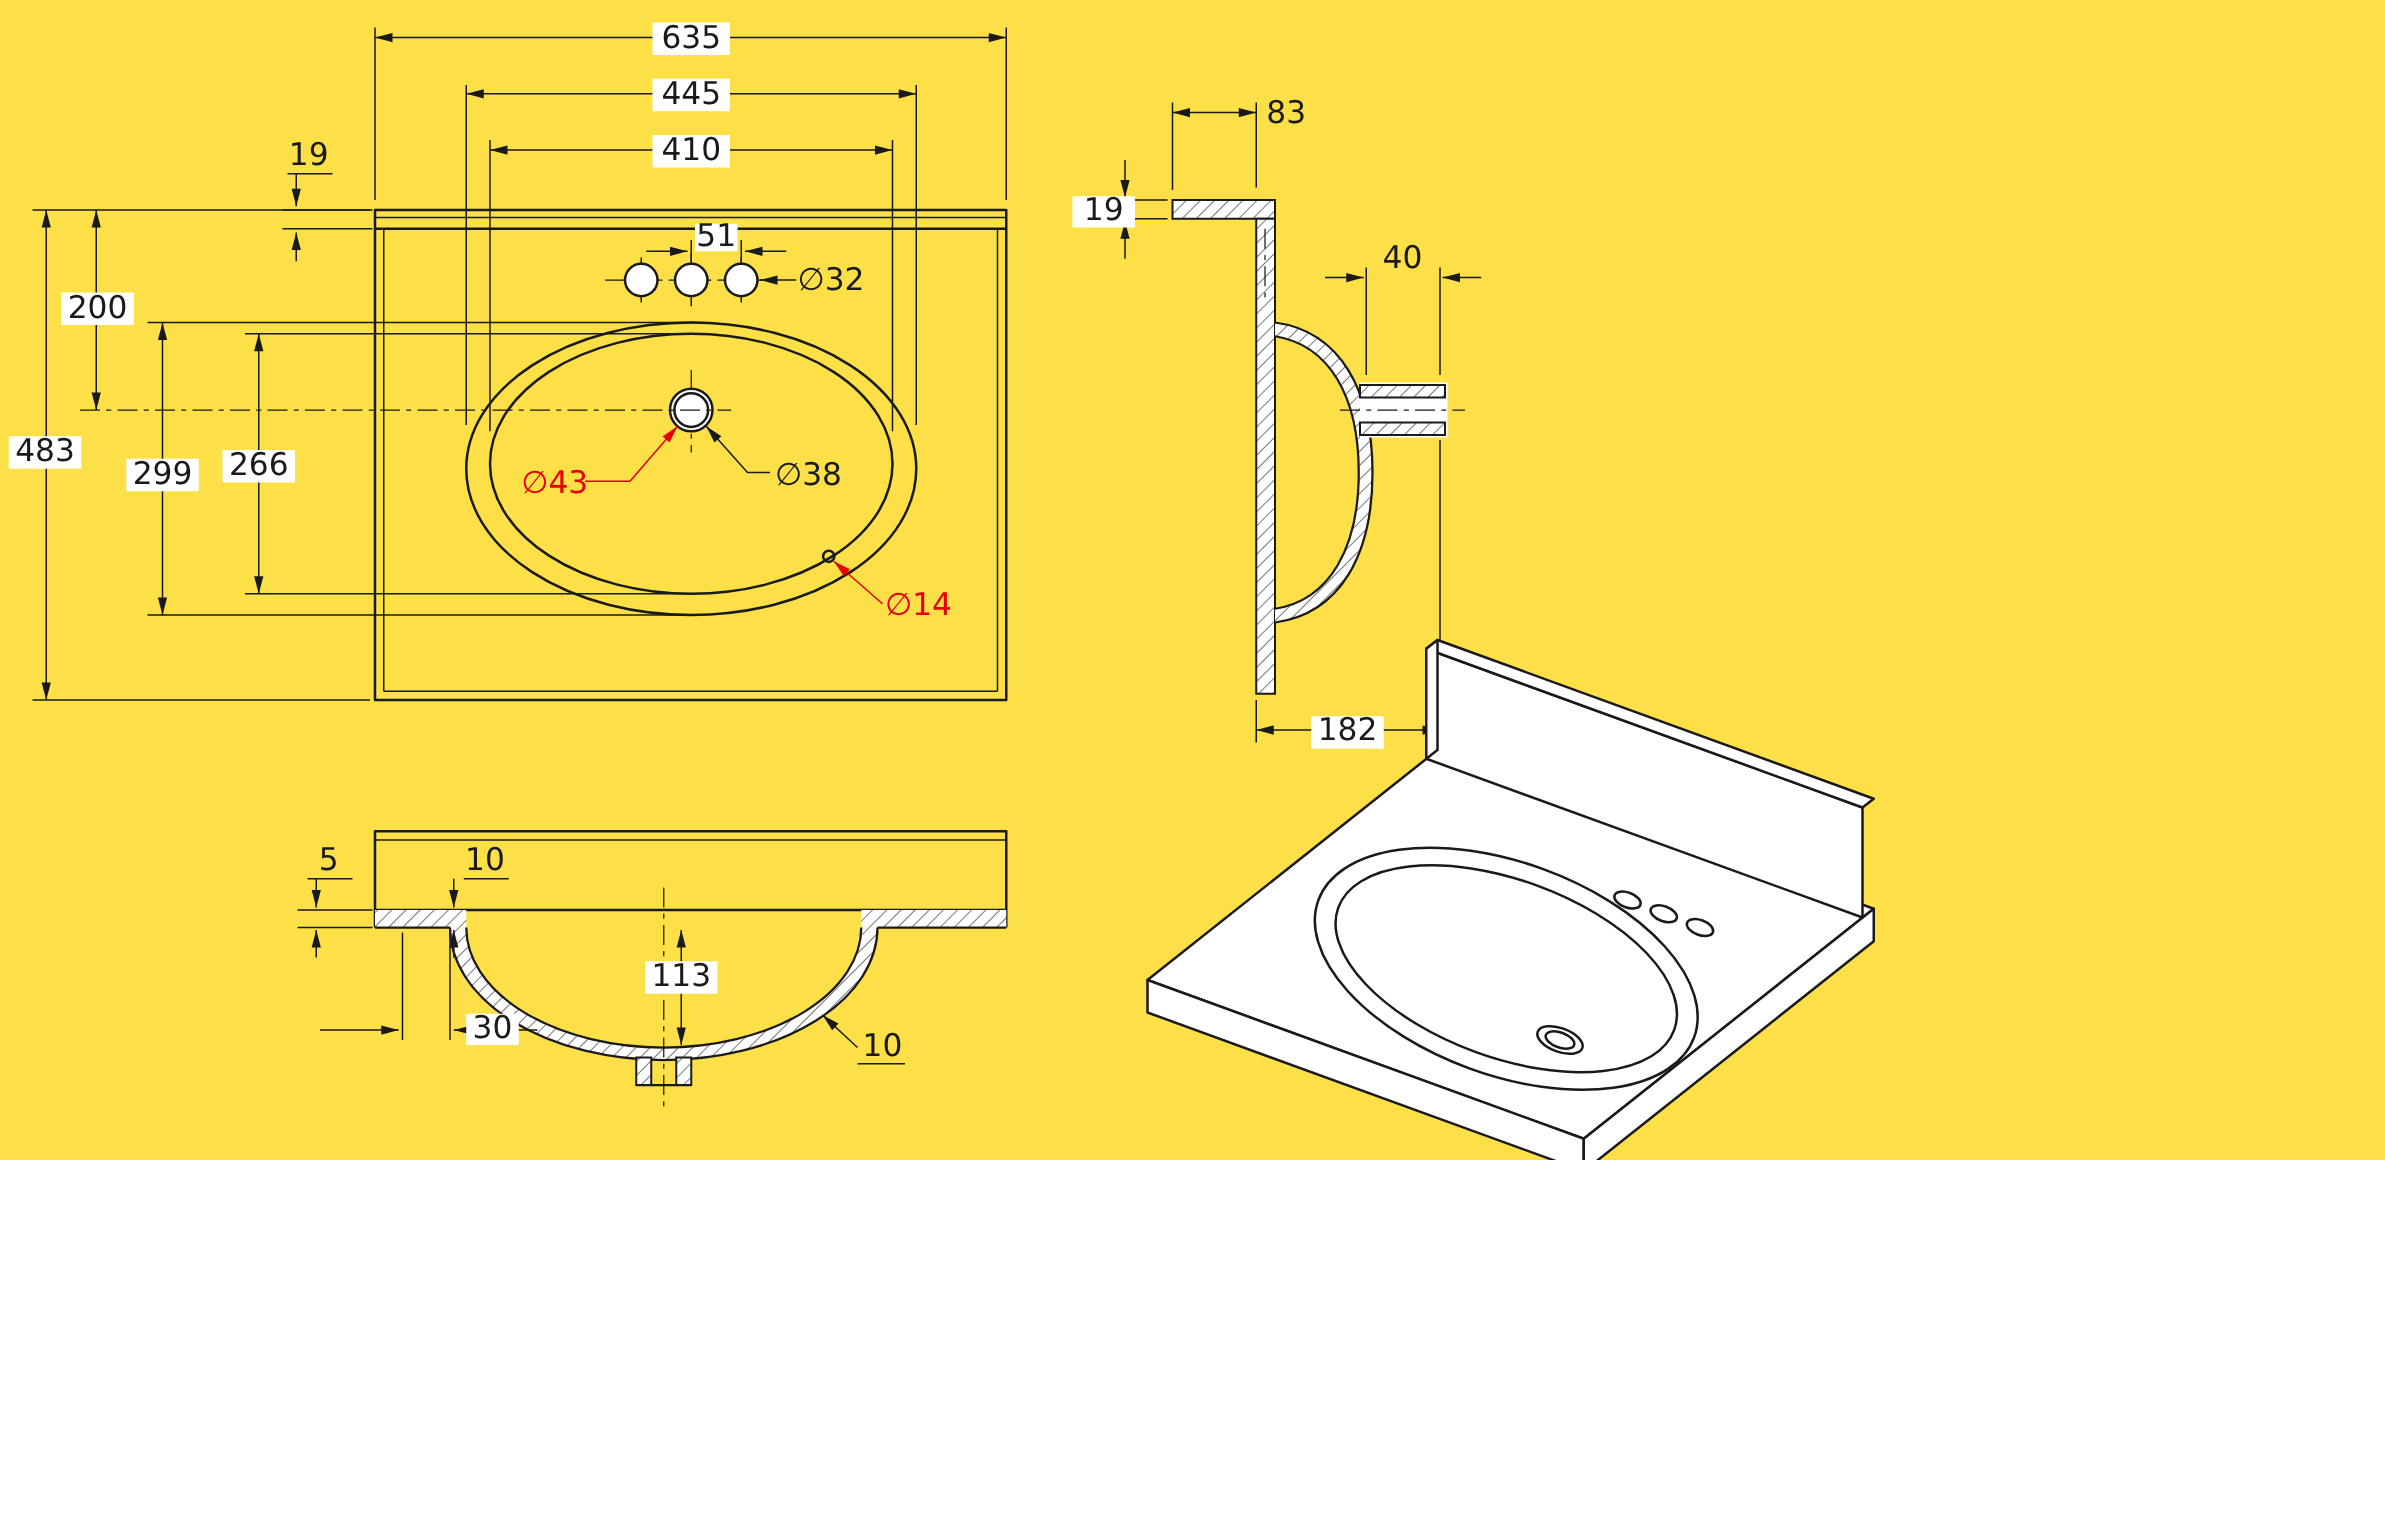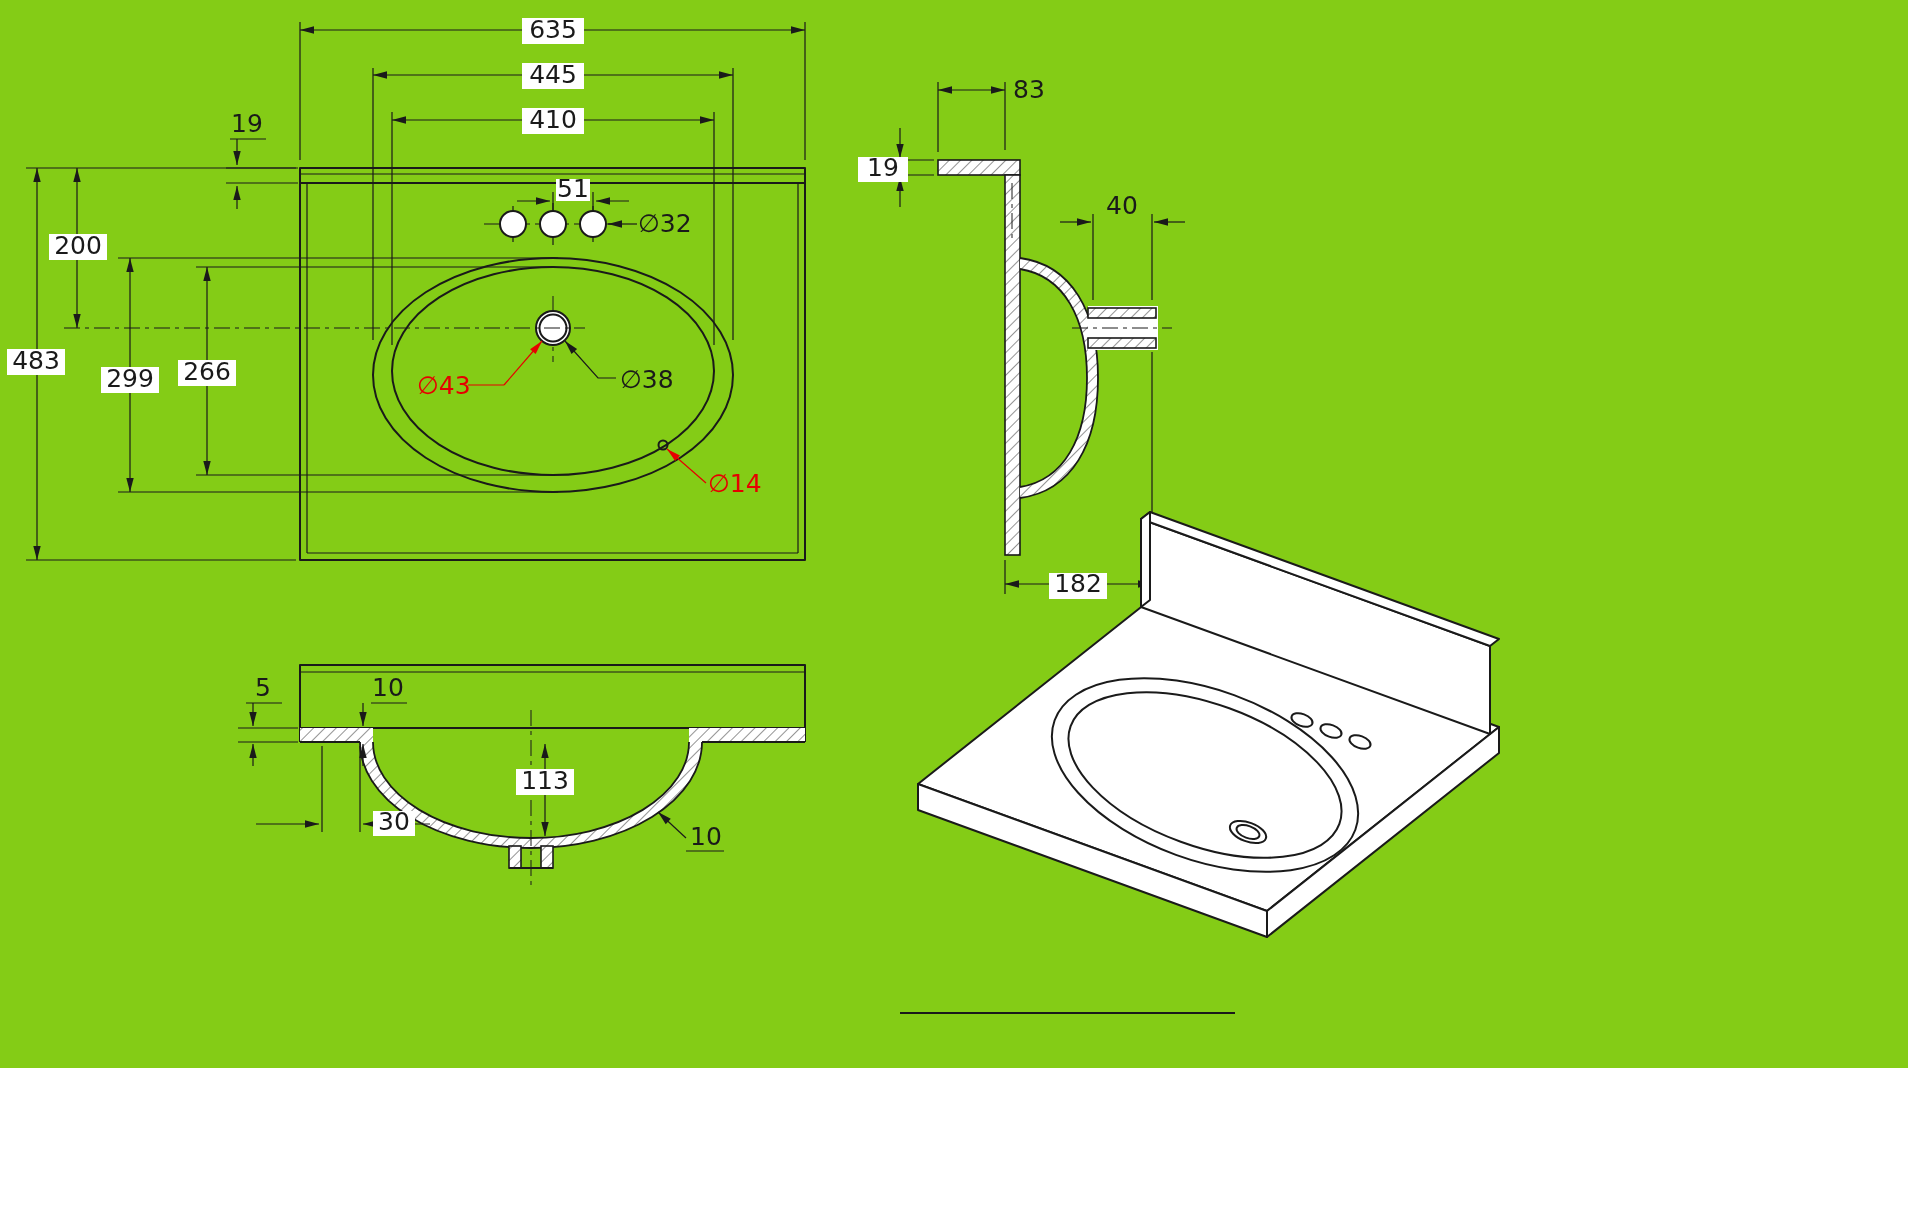--- a/index.html
+++ b/index.html
@@ -1,16 +1,16 @@
 <!DOCTYPE html>
 <html><head>
 <meta charset="utf-8">
 <style>
   html,body { margin:0; padding:0; background:#ffffff; }
-  .sheet { position:relative; width:1908px; height:1068px; background:#84cc16; overflow:hidden; }
+  .sheet { position:relative; width:1908px; height:928px; background:#fde047; overflow:hidden; }
   svg { display:block; }
   .ol  { fill:none; stroke:#1a1a1a; stroke-width:2;   stroke-linejoin:round; }
   .olw { fill:#ffffff; stroke:#1a1a1a; stroke-width:2; stroke-linejoin:round; }
   .ms  { fill:none; stroke:#1a1a1a; stroke-width:1.8; stroke-linejoin:round; } 
   .th  { fill:none; stroke:#1a1a1a; stroke-width:1.2; } 
   .cl  { fill:none; stroke:#1a1a1a; stroke-width:1;   stroke-dasharray:16 5 4 5; } 
   .hf  { fill:url(#hatch); stroke:#1a1a1a; stroke-width:1.6; } 
   .hfn { fill:url(#hatch); stroke:none; }
   .red { stroke:#e60000; }
   .wbg { fill:#ffffff; }

